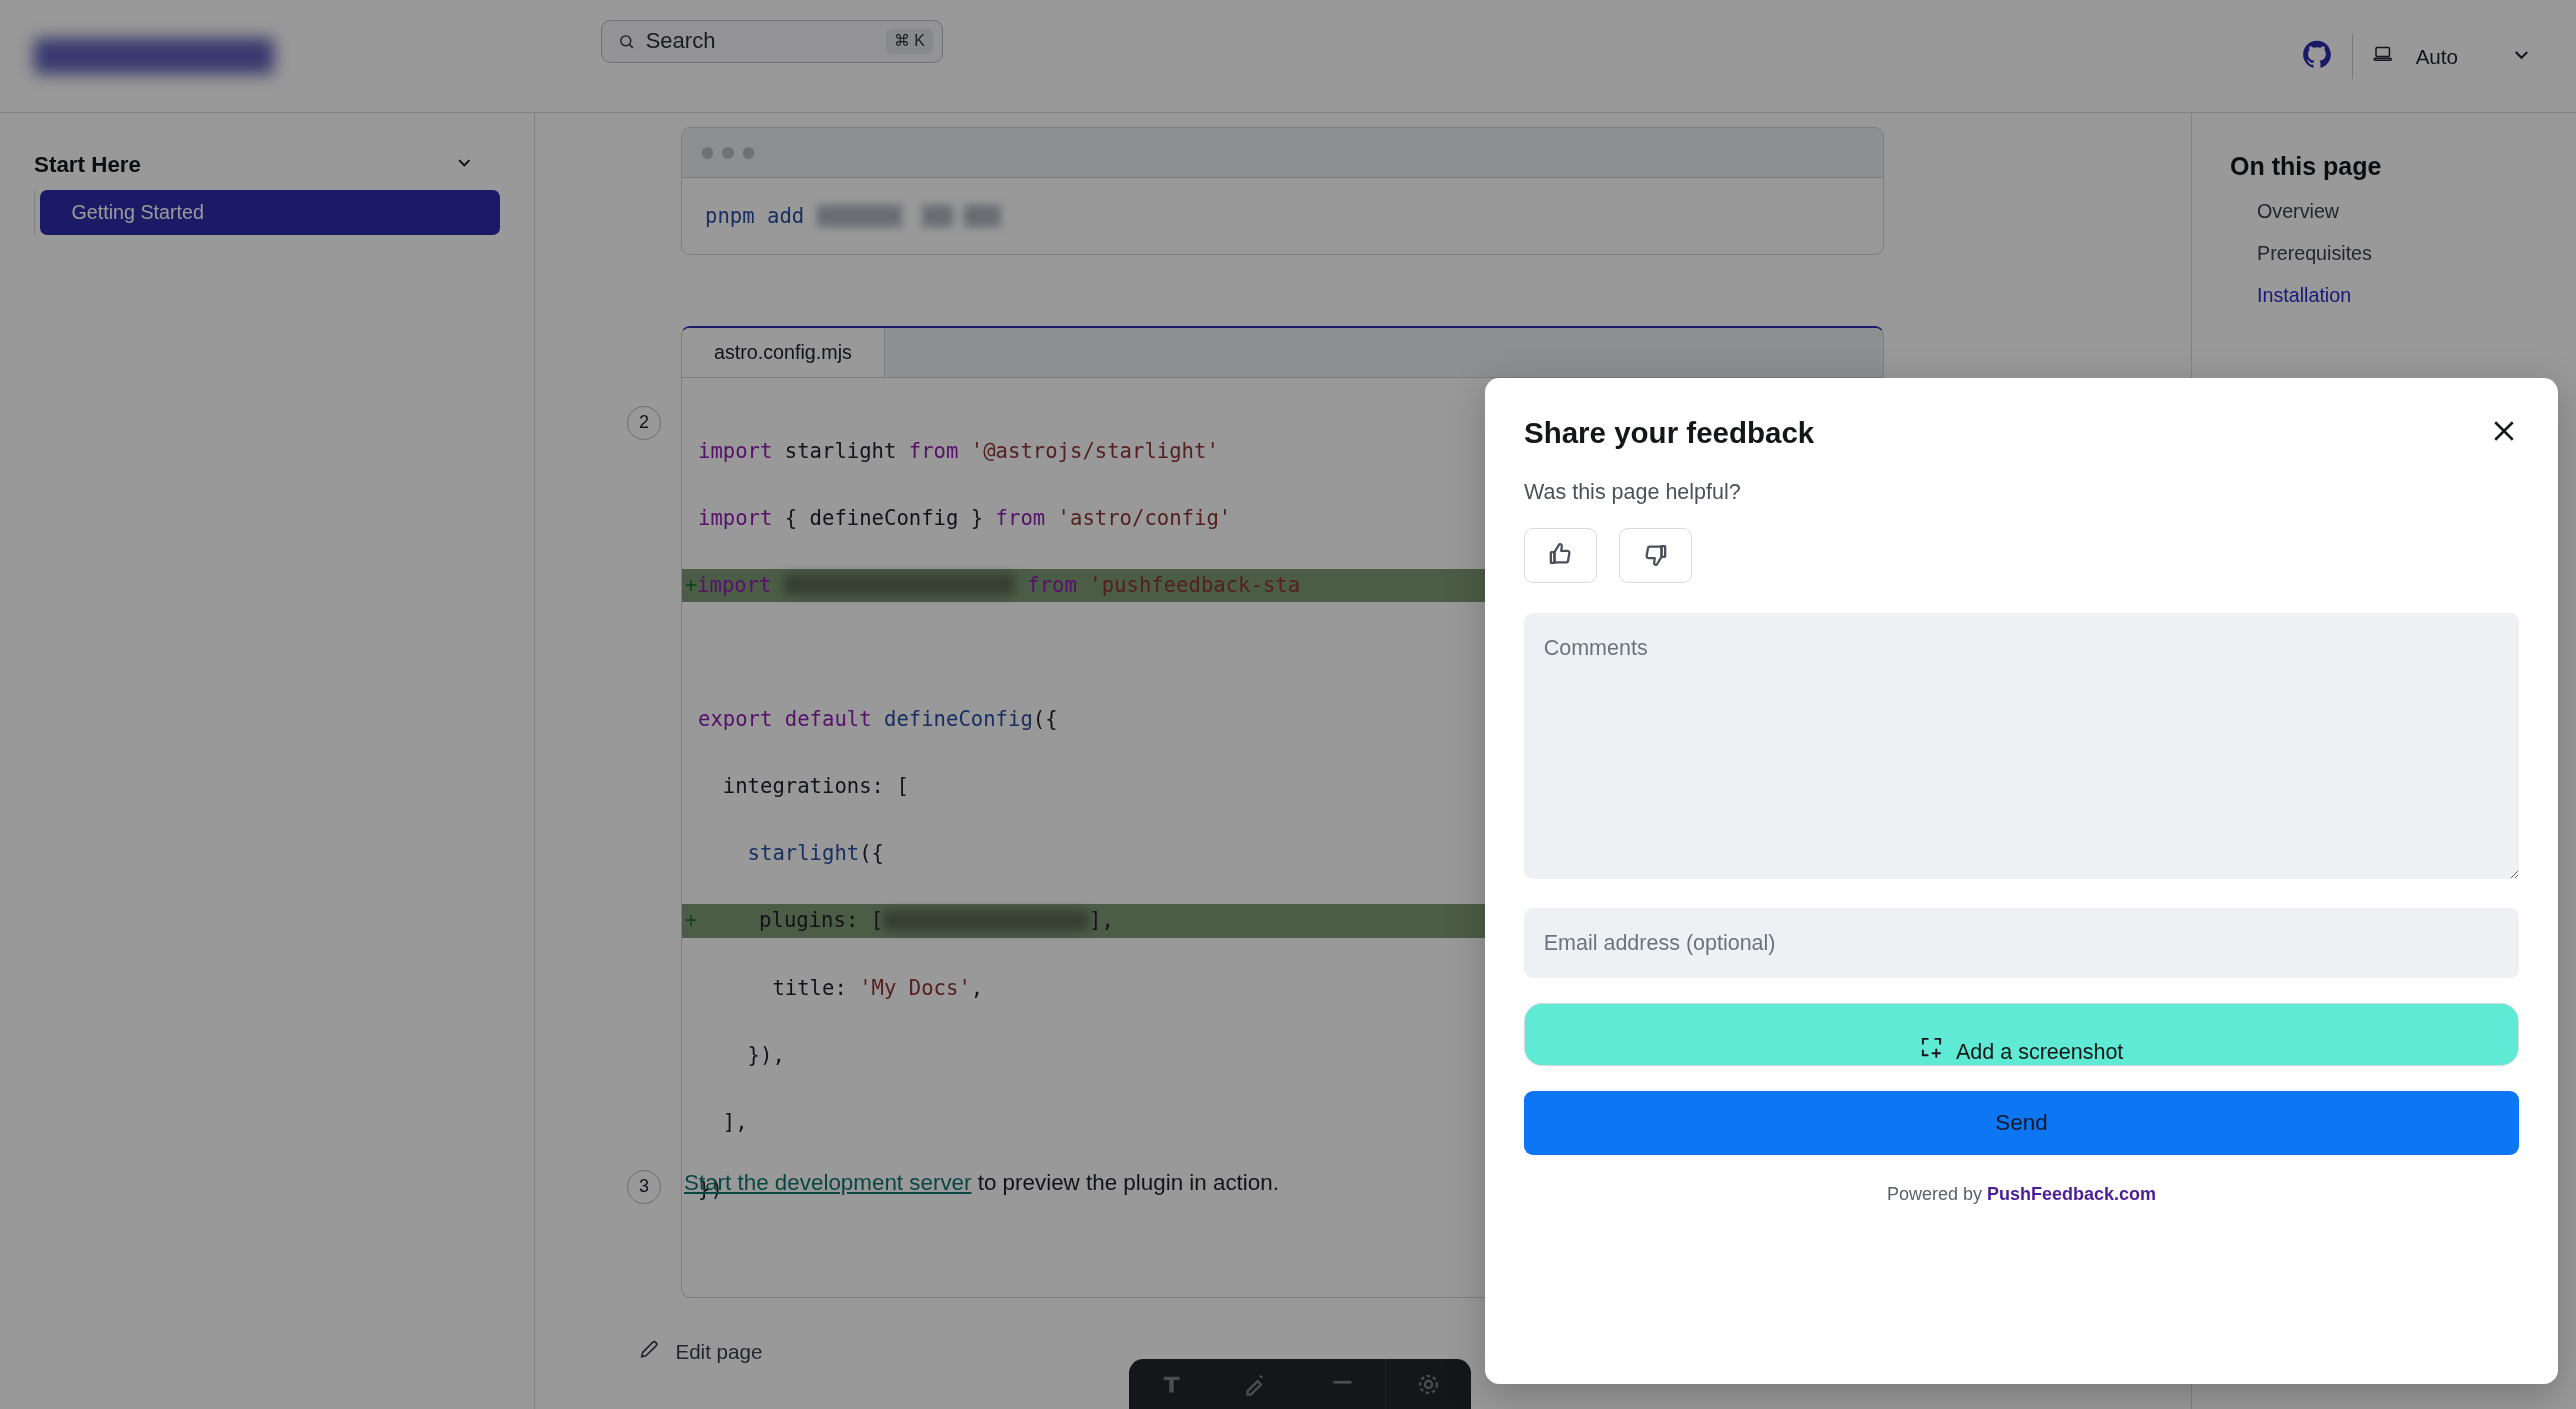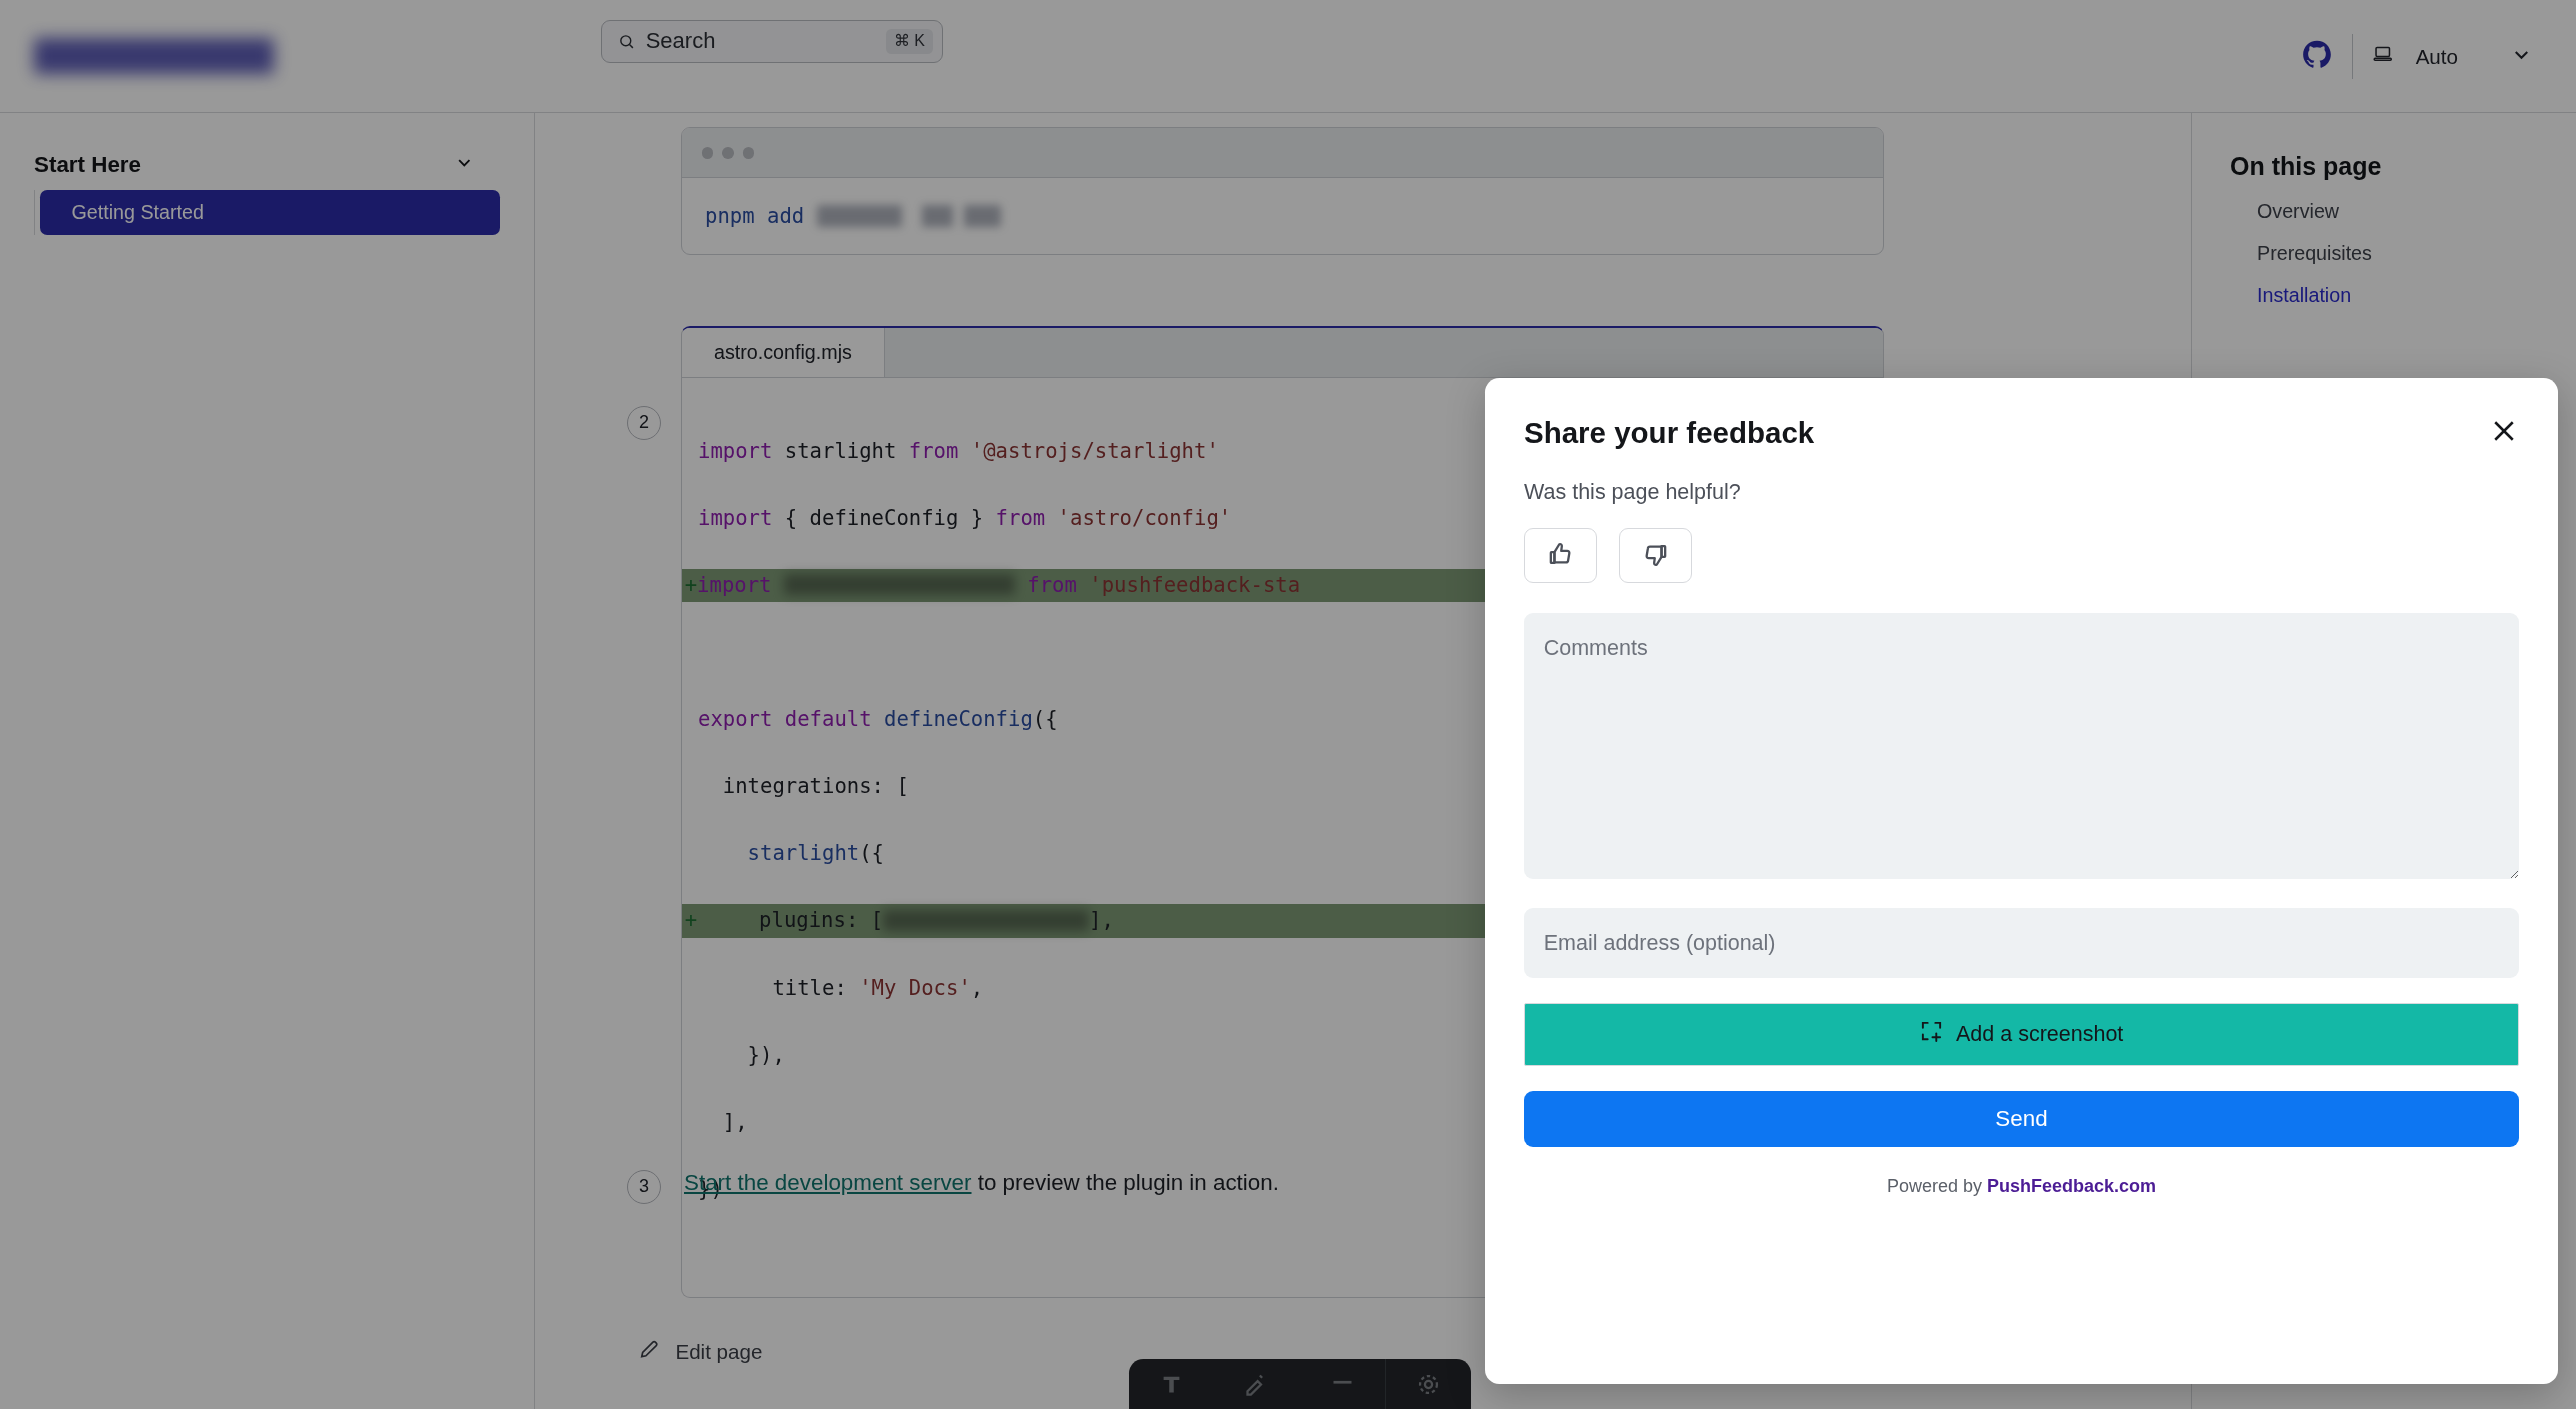--- a/index.html
+++ b/index.html
@@ -237,29 +237,29 @@
     background: #eef1f3; border: none; border-radius: 9px;
     font-family: "Liberation Sans", sans-serif;
     font-size: 21.5px; color: #1d2027;
     padding: 23px 19.7px;
   }
   .field::placeholder { color: #6d727b; }
   textarea.field { height: 266px; resize: vertical; display: block; }
   input.field { height: 70px; padding: 0 19.7px; }
   .ghost-btn {
     margin-top: 25px; width: 100%; height: 63px;
-    border: 0.9px solid #d7d9dd; border-radius: 2px; background: #14b8a6;
-    display: flex; align-items: center; justify-content: center; gap: 13.4px;
+    border: 0.9px solid #d7d9dd; border-radius: 18px; background: #5eead4;
+    display: flex; align-items: flex-end; justify-content: center; gap: 13.4px;
     font-size: 21.5px; color: #14161a; cursor: pointer;
     font-family: "Liberation Sans", sans-serif;
   }
   .send-btn {
-    margin-top: 25px; width: 100%; height: 56px;
+    margin-top: 25px; width: 100%; height: 64px;
     border: none; border-radius: 9px; background: #0d76f2;
-    color: #ffffff; font-size: 22.4px; cursor: pointer;
+    color: #0f172a; font-size: 22.4px; cursor: pointer;
     font-family: "Liberation Sans", sans-serif;
   }
   .powered {
     margin-top: 29px; text-align: center;
     font-size: 18px; color: #5b6069;
   }
   .powered b { color: #4c1d95; margin-top: 26px; }
 </style>
 </head>
 <body>

